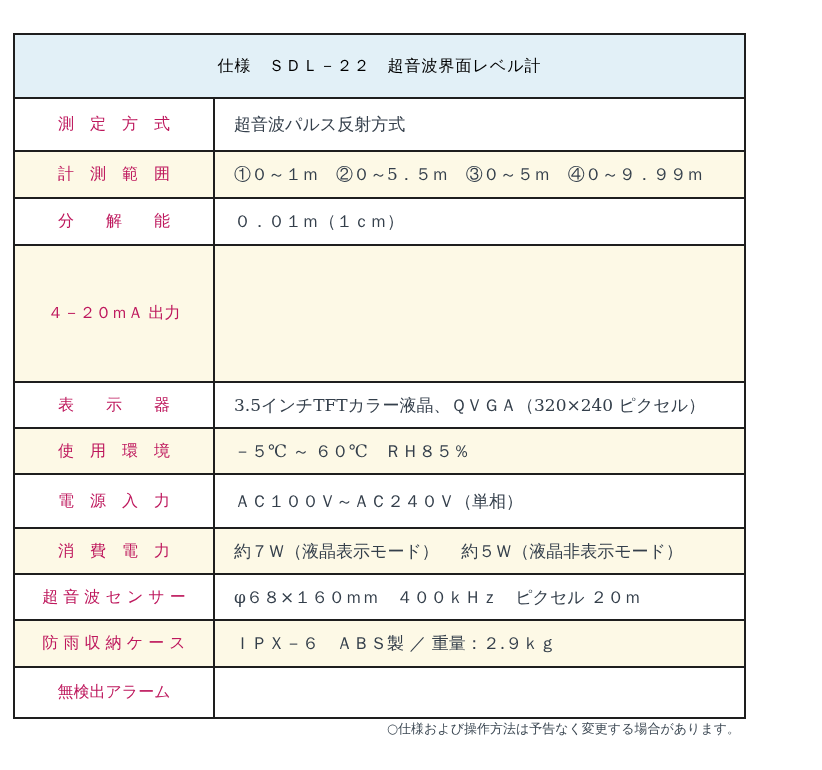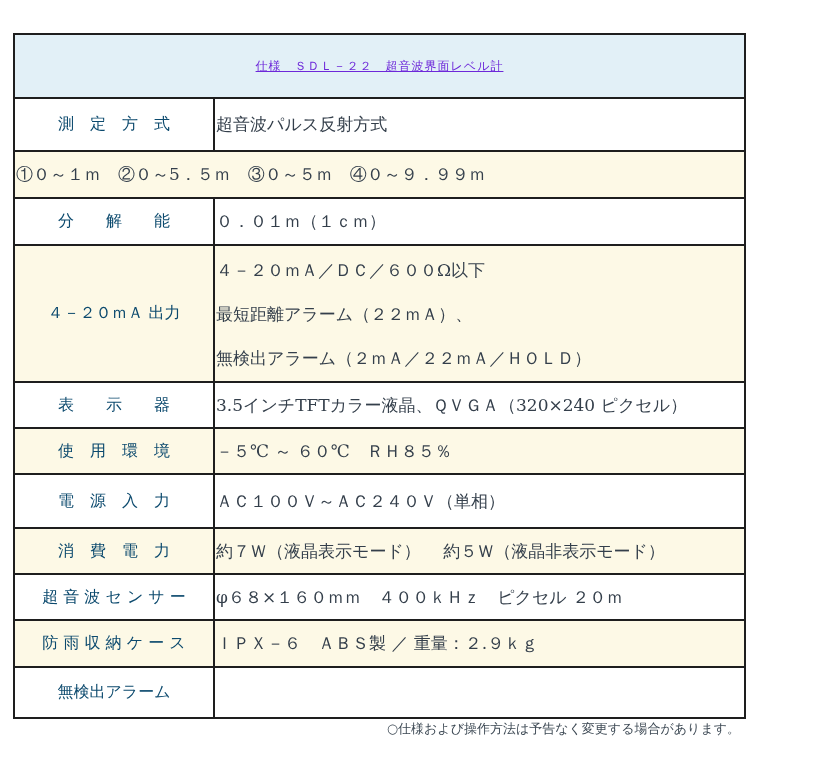--- a/index.html
+++ b/index.html
@@ -14,47 +14,46 @@
     border:2px solid #1e1e1e;
     background:#ffffff;
     box-sizing:border-box;
   }
   .title-row{
     height:62px;
     background:#e2f0f7;
     display:flex;align-items:center;justify-content:center;
   }
   .title-row .title{
-    font-size:12px;
+    font-size:16px;
     letter-spacing:1px;
-    color:#6d28d9;
-    text-decoration:underline;
+    color:#000000;
   }
   .row{
     display:flex;
     border-top:2px solid #1e1e1e;
     background:#ffffff;
   }
   .row.shade{background:#fdf9e6;}
   .label-cell{
     width:200px;
     flex:0 0 200px;
     border-right:2px solid #1e1e1e;
     display:flex;align-items:center;justify-content:center;
     font-size:16px;
-    color:#0c4a6e;
+    color:#be185d;
     box-sizing:border-box;
     padding:0 6px;
     text-align:center;
     white-space:nowrap;
   }
   .value-cell{
     flex:1;
     display:flex;align-items:center;
-    padding-left:1px;
+    padding-left:19px;
     font-size:17px;
     color:#343f4b;
     white-space:nowrap;
   }
   .value-cell.multiline{
     flex-direction:column;align-items:flex-start;justify-content:center;
     line-height:44px;
   }
   .h-51{height:51px}.h-45{height:45px}.h-44{height:44px}
   .h-135{height:135px}.h-52{height:52px}.h-49{height:49px}
@@ -75,35 +74,31 @@
   <div class="title-row">
     <span class="title">仕様　ＳＤＬ－２２　超音波界面レベル計</span>
   </div>
 
   <div class="row h-51">
     <div class="label-cell">測　定　方　式</div>
     <div class="value-cell">超音波パルス反射方式</div>
   </div>
 
   <div class="row shade h-45">
+    <div class="label-cell">計　測　範　囲</div>
     <div class="value-cell">①０～１ｍ　②０～5．５ｍ　③０～５ｍ　④０～９．９９ｍ</div>
   </div>
 
   <div class="row h-45">
     <div class="label-cell">分　　解　　能</div>
     <div class="value-cell">０．０１ｍ（１ｃｍ）</div>
   </div>
 
   <div class="row shade h-135">
     <div class="label-cell">４－２０ｍＡ 出力</div>
-    <div class="value-cell multiline">
-      <div>４－２０ｍＡ／ＤＣ／６００Ω以下</div>
-      <div>最短距離アラーム（２２ｍＡ）、</div>
-      <div>無検出アラーム（２ｍＡ／２２ｍＡ／ＨＯＬＤ）</div>
-    </div>
   </div>
 
   <div class="row h-44">
     <div class="label-cell">表　　示　　器</div>
     <div class="value-cell">3.5インチTFTカラー液晶、ＱＶＧＡ（320×240 ピクセル）</div>
   </div>
 
   <div class="row shade h-44">
     <div class="label-cell">使　用　環　境</div>
     <div class="value-cell">－５℃ ～ ６０℃　ＲＨ８５％</div>

